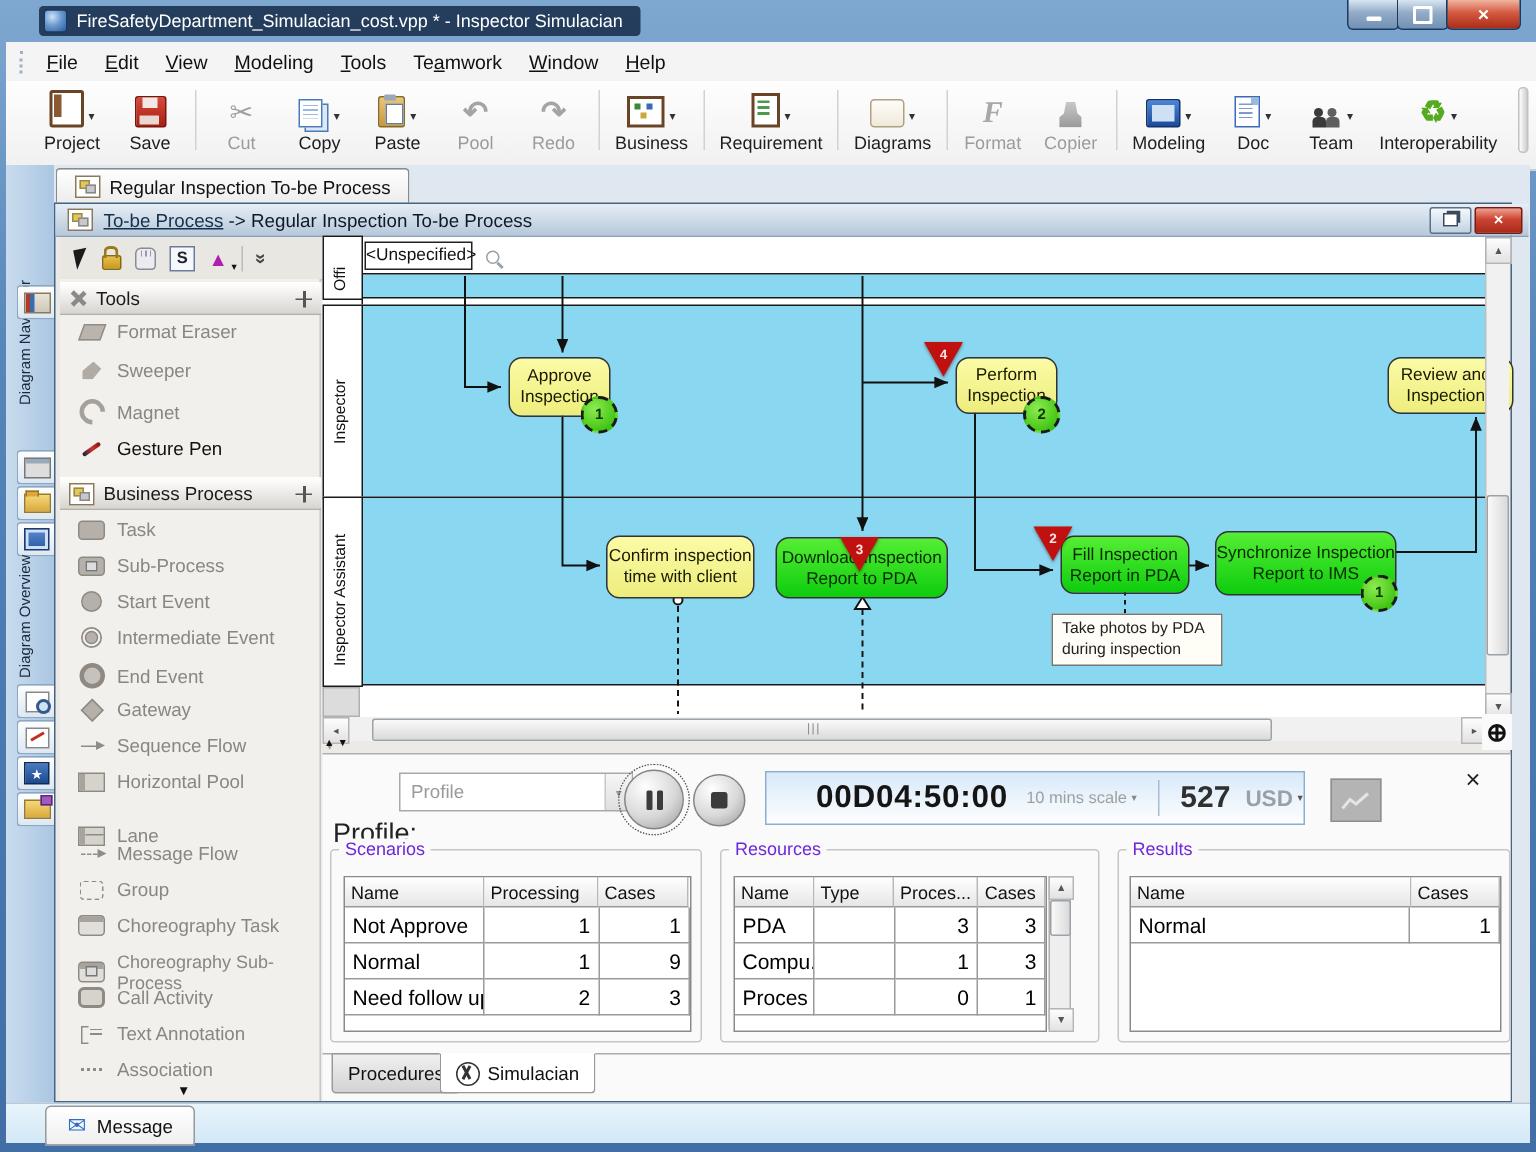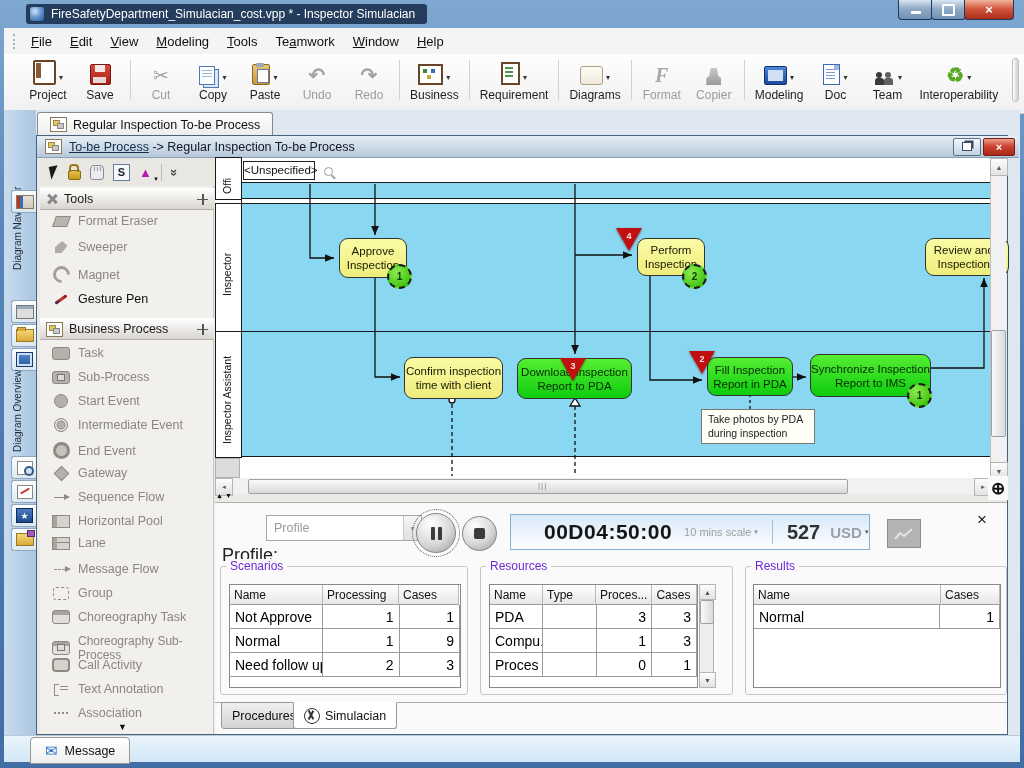--- a/index.html
+++ b/index.html
@@ -274,21 +274,21 @@
       <div class="ic">
           <span class="ic-paste"></span>
           <span class="tdrop">▾</span>
         </div>
       <div class="lbl">Paste</div>
     </div>
     <div class="tbtn dis">
       <div class="ic">
           <span class="ic-undo">↶</span>
         </div>
-      <div class="lbl">Undo</div>
+      <div class="lbl">Pool</div>
     </div>
     <div class="tbtn dis">
       <div class="ic">
           <span class="ic-redo">↷</span>
         </div>
       <div class="lbl">Redo</div>
     </div>
     <div class="tsep"></div>
     <div class="tbtn">
       <div class="ic">
@@ -509,21 +509,21 @@
       <span>Sequence Flow</span>
       <span class="pdrop">▾</span>
     </div>
   <div class="pitem" style="top:514px">
       <span class="picwrap">
         <span class="pool-icon"></span>
       </span>
       <span>Horizontal Pool</span>
       <span class="pdrop">▾</span>
     </div>
-  <div class="pitem" style="top:536px">
+  <div class="pitem" style="top:550px">
       <span class="picwrap">
         <span class="lane-icon"></span>
       </span>
       <span>Lane</span>
     </div>
   <div class="pitem" style="top:562px">
       <span class="picwrap">
         <span class="msg-icon"></span>
       </span>
       <span>Message Flow</span>

